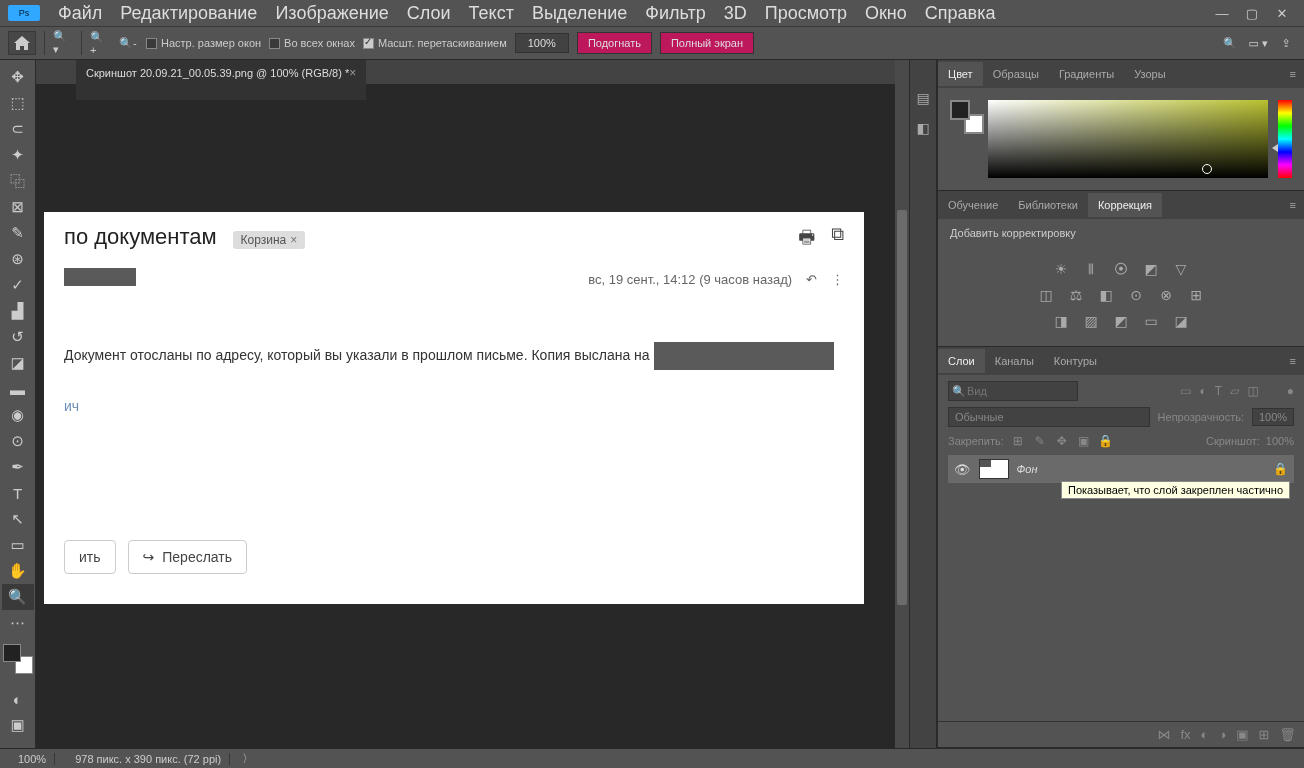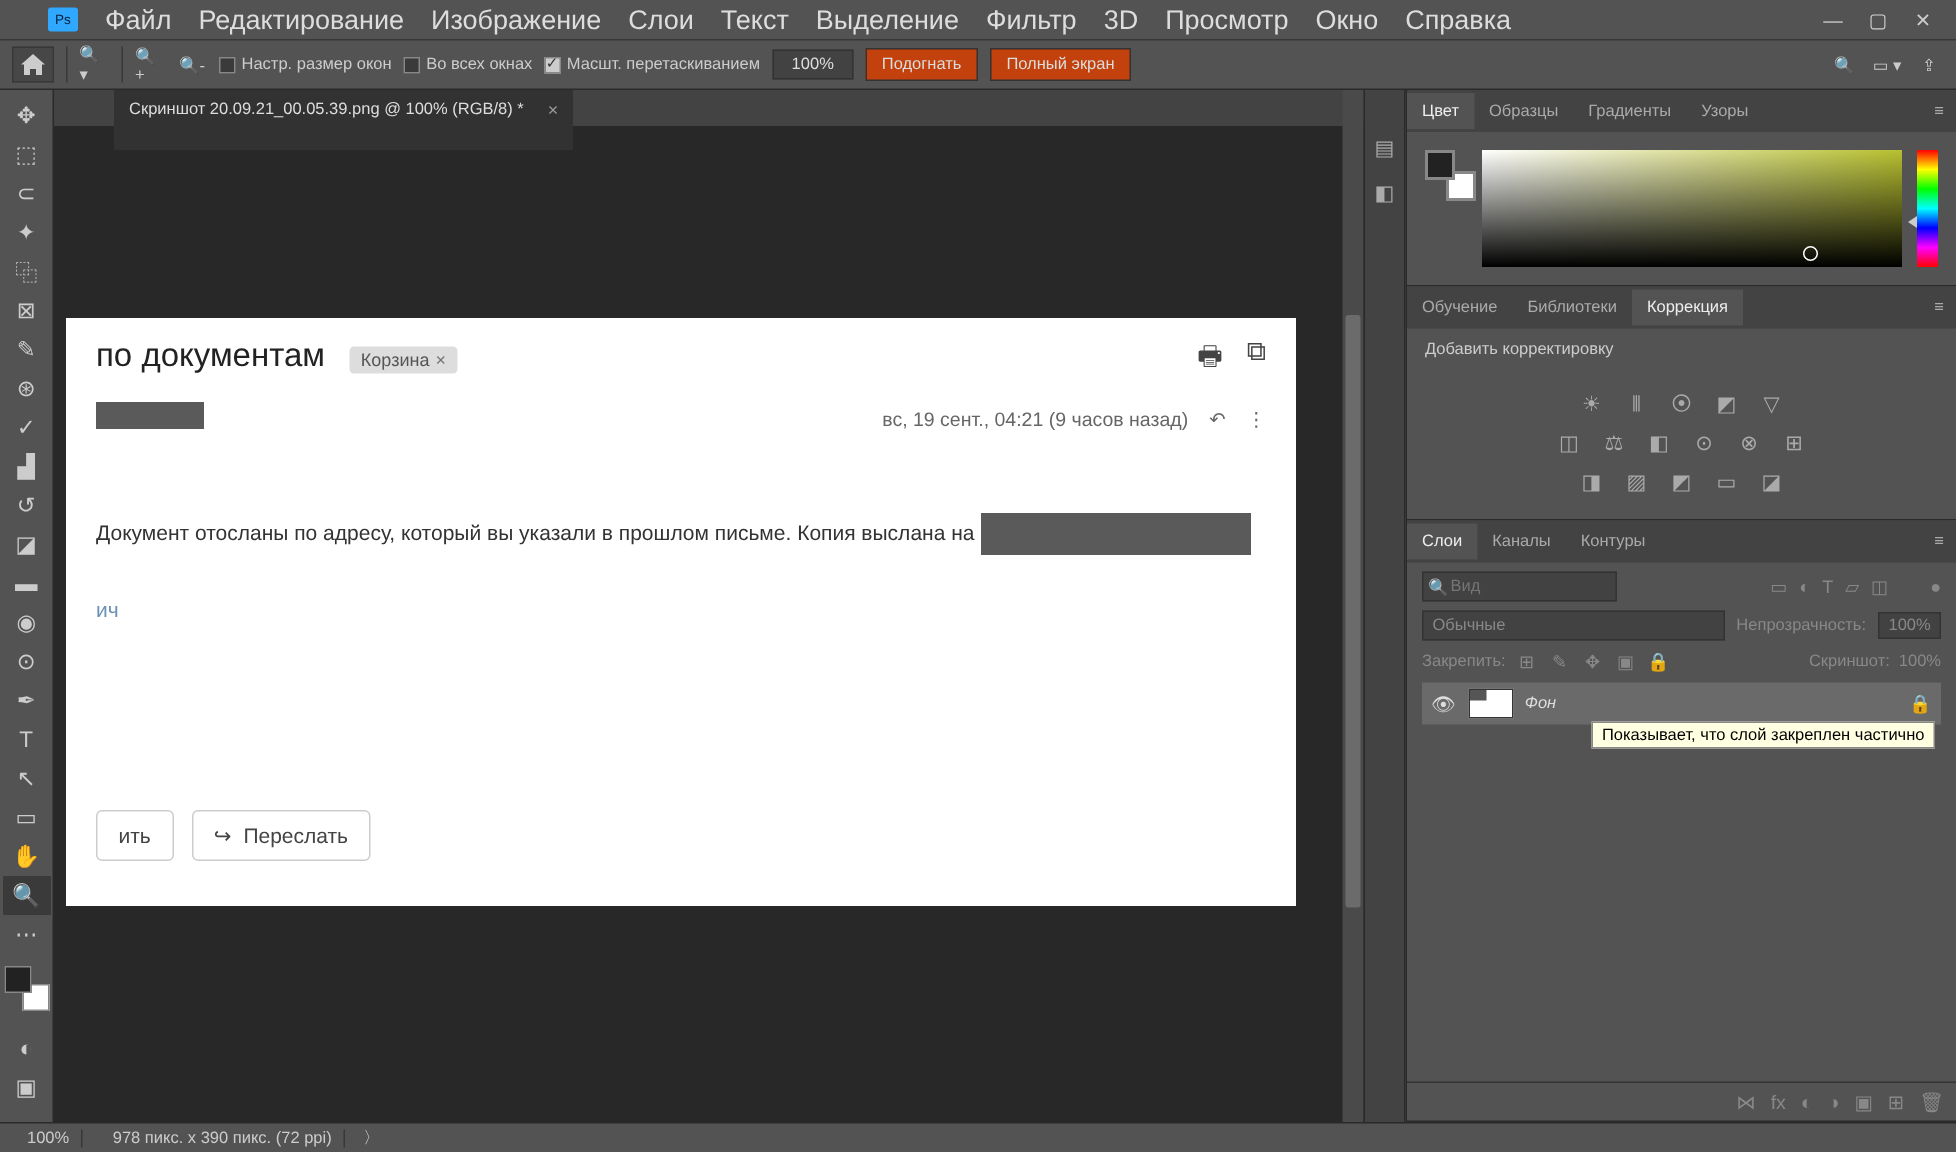--- a/index.html
+++ b/index.html
@@ -1,40 +1,40 @@
 <!DOCTYPE html>
 <html><head>
 <meta charset="utf-8">
 <style>
 * { margin: 0; padding: 0; box-sizing: border-box; font-family: "Segoe UI", Tahoma, sans-serif; }
 body { background: #323232; color: #ccc; font-size: 11px; width: 1304px; height: 768px; overflow: hidden; }
 
 
 .menubar { height: 26px; background: #535353; display: flex; align-items: center; padding: 0 8px; gap: 2px; }
-.menubar .ps-logo { width: 20px; height: 16px; background: #31a8ff; border-radius: 2px; margin-right: 8px; display: flex; align-items: center; justify-content: center; font-weight: normal; font-size: 9px; color: #001e36; margin-left: 24px; }
+.menubar .ps-logo { width: 32px; height: 16px; background: #31a8ff; border-radius: 2px; margin-right: 8px; display: flex; align-items: center; justify-content: center; font-weight: normal; font-size: 9px; color: #001e36; }
 .menubar .menu-item { padding: 4px 8px; color: #ddd; cursor: pointer; font-size: 18px; }
 .menubar .spacer { flex: 1; }
 .menubar .win-btn { width: 28px; height: 20px; display: flex; align-items: center; justify-content: center; color: #ccc; cursor: pointer; font-size: 13px; }
 
 
 .optionsbar { height: 34px; background: #535353; border-top: 1px solid #383838; border-bottom: 1px solid #2a2a2a; display: flex; align-items: center; padding: 0 8px; gap: 8px; }
 .optionsbar .home-btn { width: 28px; height: 24px; background: #474747; border: 1px solid #383838; display: flex; align-items: center; justify-content: center; cursor: pointer; }
 .optionsbar .divider { width: 1px; height: 24px; background: #383838; }
 .optionsbar .tool-icon { width: 20px; height: 20px; display: flex; align-items: center; justify-content: center; cursor: pointer; color: #ccc; }
 .optionsbar .opt-check { display: flex; align-items: center; gap: 4px; color: #ccc; font-size: 11px; cursor: pointer; }
 .optionsbar .chk { width: 11px; height: 11px; border: 1px solid #888; background: #3a3a3a; display: inline-block; }
 .optionsbar .chk.checked { background: #ccc; position: relative; }
 .optionsbar .chk.checked::after { content: "✓"; position: absolute; top: -3px; left: 0; font-size: 10px; color: #333; }
 .optionsbar .zoom-val { background: #424242; border: 1px solid #333; padding: 3px 12px; color: #ddd; font-size: 11px; }
-.optionsbar .opt-btn { background: #c2410c; border: 1px solid #333; padding: 4px 10px; color: #ddd; font-size: 11px; cursor: pointer; }
+.optionsbar .opt-btn { background: #be185d; border: 1px solid #333; padding: 4px 10px; color: #ddd; font-size: 11px; cursor: pointer; }
 .optionsbar .spacer { flex: 1; }
 
 
 .doctabs { height: 24px; background: #434343; display: flex; align-items: center; padding-left: 40px; }
-.doctab { background: #323232; padding: 20px 10px; color: #ddd; font-size: 11px; display: flex; align-items: center; gap: 16px; border-top: 1px solid #555; }
+.doctab { background: #323232; padding: 20px 10px; color: #ddd; font-size: 11px; display: flex; align-items: center; gap: 0; border-top: 1px solid #555; }
 .doctab .close-x { color: #999; cursor: pointer; font-size: 12px; }
 
 
 .main { display: flex; height: calc(768px - 26px - 34px - 20px); }
 
 
 .toolbar { width: 36px; background: #535353; border-right: 1px solid #2a2a2a; display: flex; flex-direction: column; padding-top: 4px; }
 .toolbar .tool { width: 32px; height: 26px; margin: 0 auto; display: flex; align-items: center; justify-content: center; color: #ccc; cursor: pointer; font-size: 15px; }
 .toolbar .tool.active { background: #3a3a3a; }
 .toolbar .swatch-wrap { margin-top: 8px; position: relative; width: 30px; height: 30px; margin-left: 3px; }
@@ -217,21 +217,21 @@
     <div class="canvas-doc">
       <div class="email-content">
         <span class="email-title">по документам</span>
         <span class="email-tag"><span>Корзина</span><span class="x">×</span></span>
         <div class="email-icons-top">
           <span>🖶</span>
           <span>⧉</span>
         </div>
         <div style="margin-top:18px"><span class="email-redact" style="width:72px"></span></div>
         <div class="email-meta">
-          <span>вс, 19 сент., 04:21 (9 часов назад)</span>
+          <span>вс, 19 сент., 14:12 (9 часов назад)</span>
           <span>↶</span>
           <span>⋮</span>
         </div>
         <div class="email-body">
           <span>Документ отосланы по адресу, который вы указали в прошлом письме. Копия выслана на </span><span class="email-redact" style="width:180px;height:28px"></span>
         </div>
         <div class="email-sig">ич</div>
         <div class="email-actions">
           <div class="email-btn">
               <span>ить</span>

